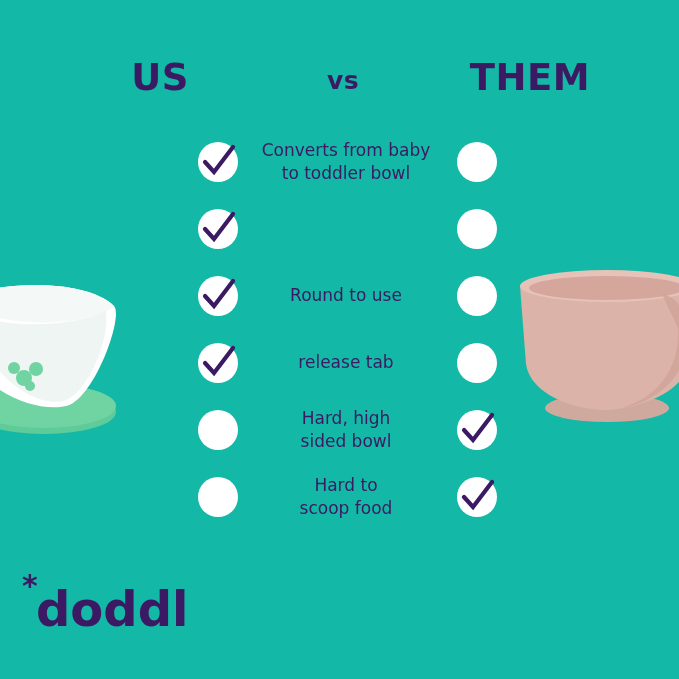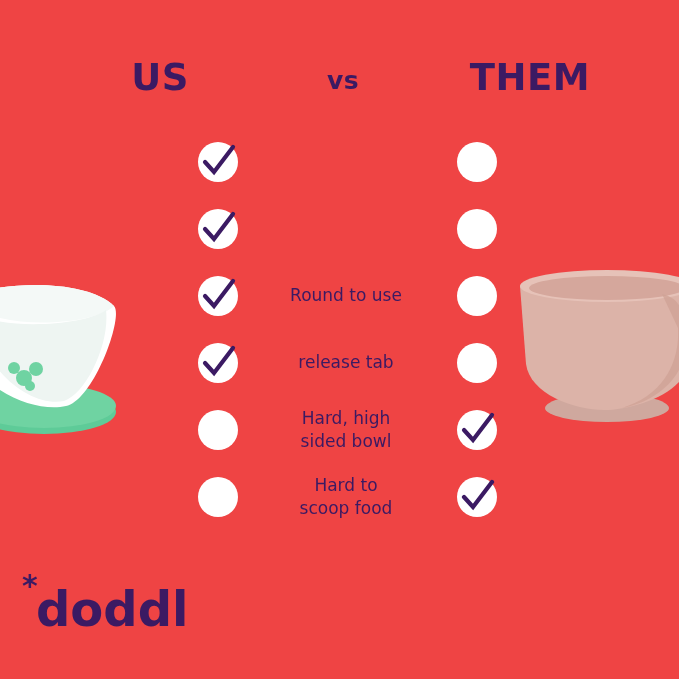--- a/index.html
+++ b/index.html
@@ -9,21 +9,21 @@
   body {
     width: 679px;
     height: 679px;
     overflow: hidden;
     font-family: "DejaVu Sans", sans-serif;
   }
   #page {
     position: relative;
     width: 679px;
     height: 679px;
-    background: #ef4444;
+    background: #14b8a6;
     overflow: hidden;
   }
 
   
   .hdr {
     position: absolute;
     color: #3b1a63;
     font-weight: bold;
     text-align: center;
     letter-spacing: 0.5px;
@@ -169,20 +169,22 @@
   <div id="rows">
 
     <div class="row">
       <div class="cell-mark left">
         <div class="circle"></div>
         <svg class="tick" viewBox="0 0 50 50">
             <path d="M12 25 L21 35 L40 10" stroke="#3b1a63" stroke-width="4.2" fill="none" stroke-linecap="round"></path>
           </svg>
       </div>
       <div class="label">
+        <span>Converts from baby</span>
+        <span class="l2">to toddler bowl</span>
       </div>
       <div class="cell-mark right">
         <div class="circle"></div>
       </div>
     </div>
 
 
     <div class="row">
       <div class="cell-mark left">
         <div class="circle"></div>

